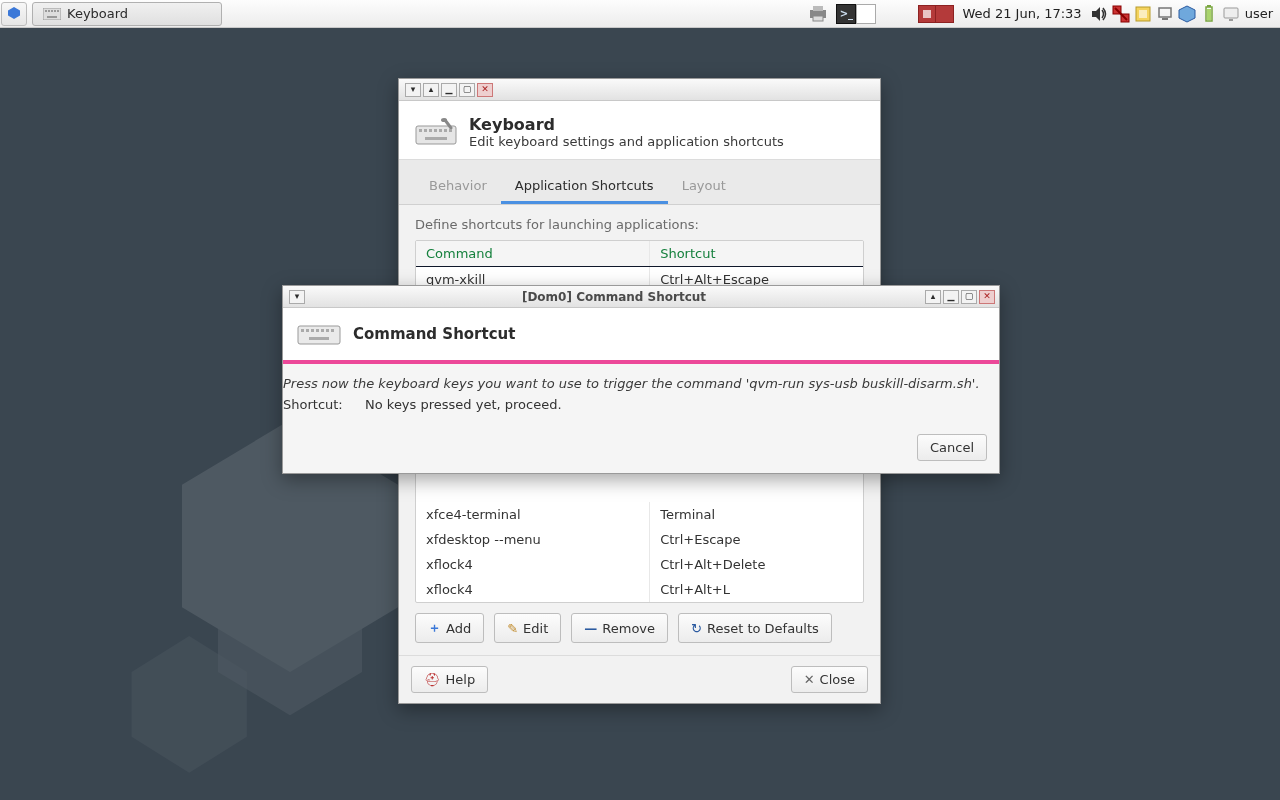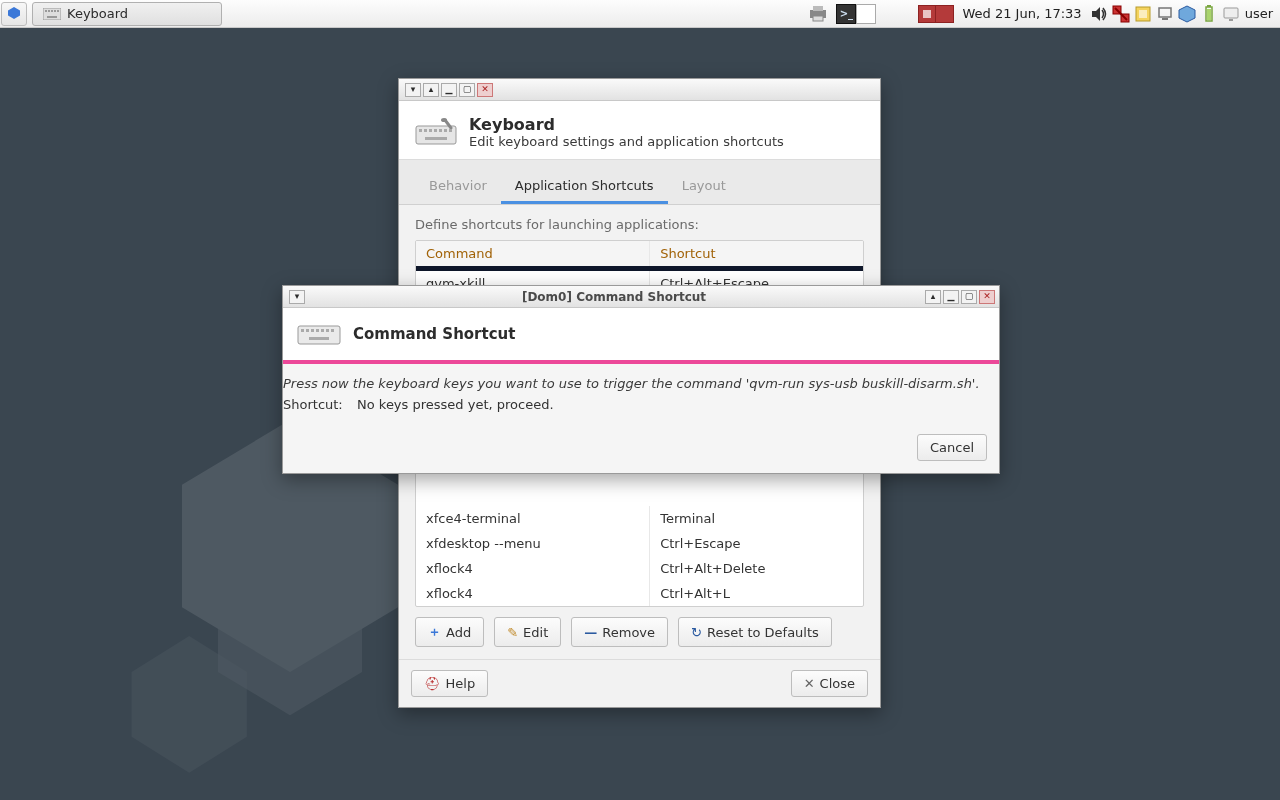--- a/index.html
+++ b/index.html
@@ -104,21 +104,21 @@
 .hint { color: #6a6a6a; margin-bottom: 8px; }
 
 .shortcut-table {
   border: 1px solid #cfcfcf; background: #fff;
   border-radius: 2px; overflow: hidden;
 }
 .st-head, .st-row {
   display: flex;
 }
 .st-head {
-  background: #f5f5f5; color: #a16207; border-bottom: 5px solid #0f172a;
+  background: #f5f5f5; color: #15803d; border-bottom: 1px solid #0f172a;
 }
 .st-col1 { flex: 1.05; padding: 5px 10px; }
 .st-col2 { flex: 0.95; padding: 5px 10px; border-left: 1px solid #e8e8e8; }
 .st-row { color: #333; }
 
 .btn-row { display: flex; gap: 10px; margin-top: 10px; }
 .btn {
   display: inline-flex; align-items: center; gap: 5px;
   padding: 5px 12px; border: 1px solid #bdbdbd; border-radius: 3px;
   background: linear-gradient(#fcfcfc,#ececec); cursor: pointer;
@@ -133,21 +133,21 @@
 
 .cmd-window { left: 282px; top: 285px; width: 718px; z-index: 5; background: #f5f5f5; }
 .cmd-header {
   display: flex; align-items: center; gap: 12px;
   padding: 14px 16px 14px 14px; background: #fff;
   border-bottom: 4px solid #ec4899;
 }
 .cmd-header h2 { font-size: 15px; font-weight: bold; }
 .cmd-body { padding: 12px 14px 6px 0; }
 .cmd-body p.instr { font-style: italic; color: #3a3a3a; margin-bottom: 6px; }
-.cmd-body .kv { display: flex; gap: 8px; color: #333; }
+.cmd-body .kv { display: flex; gap: 16px; color: #333; }
 .cmd-body .kv .k { width: 66px; }
 .cmd-footer { display: flex; justify-content: flex-end; padding: 16px 12px 12px 12px; }
 
 .ic-plus { color: #3b78d8; font-weight: bold; }
 .ic-edit { color: #c08a2b; }
 .ic-minus { color: #2b5aa0; font-weight: bold; }
 .ic-reset { color: #2b5aa0; }
 .ic-help { color: #b33; }
 .ic-close { color: #666; }
 

